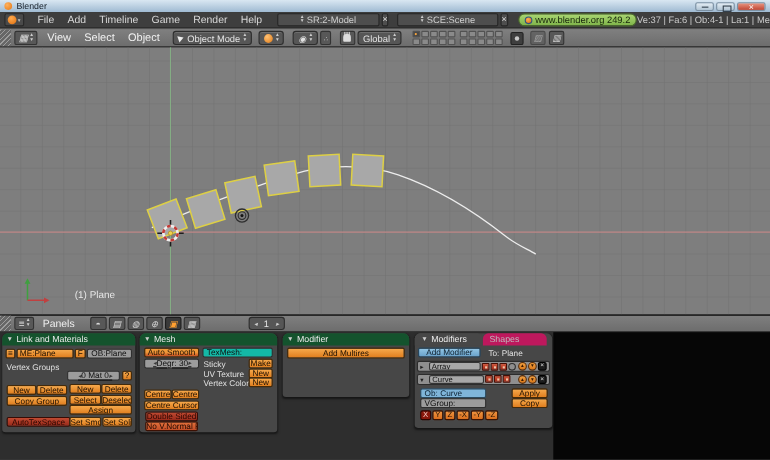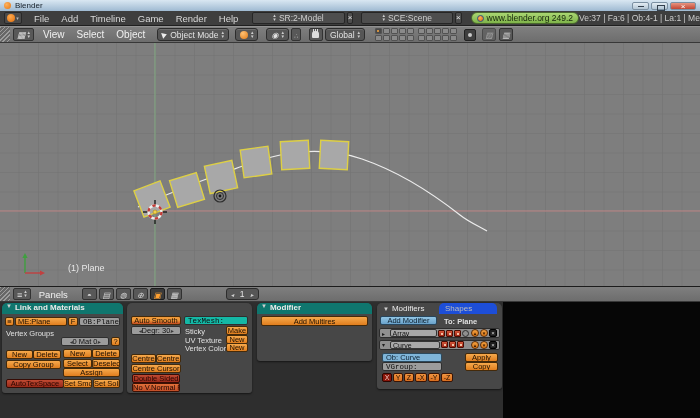--- a/index.html
+++ b/index.html
@@ -69,37 +69,37 @@
   .ci-object::before{content:"⊕";font-size:8px;color:#d8d8d8;}
   .ci-edit::before{content:"▣";font-size:8px;color:#ffa030;}
   .ci-scene::before{content:"▦";font-size:8px;color:#d8d8d8;}
   .pager{height:12px;background:#565656;border:1px solid #2d2d2d;border-radius:3px;display:inline-flex;align-items:center;gap:6px;padding:0 4px;font-size:8.5px;color:#e6e6e6;margin-left:42px;}
   .pg-a{font-size:6px;color:#cfcfcf;}
 
   
   .bbody{left:0;top:302px;width:700px;height:116px;background:#2e2e2e;}
   .blackzone{left:503px;top:0;width:197px;height:116px;background:#060606;}
   .panel{position:absolute;background:#474747;border-radius:5px 5px 3px 3px;box-shadow:0 1px 2px rgba(0,0,0,.55);}
-  .phead{height:11px;background:#0f766e;border-radius:5px 5px 0 0;display:flex;align-items:flex-start;gap:3px;padding:0 4px;font-size:8px;color:#eaeaea;font-weight:bold;}
+  .phead{height:11px;background:#14532d;border-radius:5px 5px 0 0;display:flex;align-items:center;gap:3px;padding:0 4px;font-size:8px;color:#eaeaea;}
   .tri{font-size:6px;color:#cfcfcf;}
   .b{position:absolute;height:9px;font-size:7.5px;line-height:8px;text-align:center;border-radius:2px;border:1px solid #442a0a;background:linear-gradient(#f6a94c,#e07e1e);color:#1f1000;overflow:hidden;white-space:nowrap;}
   .b.red{background:linear-gradient(#c04a32,#992a1a);border-color:#360c05;color:#2a0600;}
   .b.orred{background:linear-gradient(#e2703a,#c24e28);border-color:#3c1104;color:#200800;}
   .b.autos{background:linear-gradient(#f09a3a 45%,#c34a20);}
   .b.blue{background:linear-gradient(#92c5e4,#69a2cb);border-color:#27455c;color:#0c1d2b;}
   .b.dark{background:#8a170b;border-color:#2d0500;color:#f2c9c2;}
-  .fieldg{position:absolute;height:9px;background:#9c9c9c;border:1px solid #2f2f2f;border-radius:2px;font-size:7.5px;line-height:8px;color:#0f0f0f;padding:0 3px;overflow:hidden;white-space:nowrap;font-family:Liberation Mono, monospace;}
+  .fieldg{position:absolute;height:9px;background:#9c9c9c;border:1px solid #2f2f2f;border-radius:2px;font-size:7.5px;line-height:8px;color:#0f0f0f;padding:0 3px;overflow:hidden;white-space:nowrap;}
   .fieldg.light{background:#14b8a6;}
   .fieldb{position:absolute;height:9px;background:#7fb5d9;border:1px solid #2c4a5e;border-radius:2px;font-size:7.5px;line-height:8px;color:#0d2233;padding:0 3px;overflow:hidden;white-space:nowrap;}
   .lbl{position:absolute;font-size:7.5px;color:#e0e0e0;white-space:nowrap;}
-  .stepper{position:absolute;height:9px;background:#9c9c9c;border:1px solid #2f2f2f;border-radius:2px;display:flex;align-items:center;justify-content:center;font-size:7.5px;color:#101010;padding:0 6px;}
+  .stepper{position:absolute;height:9px;background:#9c9c9c;border:1px solid #2f2f2f;border-radius:2px;display:flex;align-items:center;justify-content:flex-end;font-size:7.5px;color:#101010;padding:0 6px;text-decoration:underline;}
   .st-a{font-size:6px;color:#3a3a3a;}
   .tab{position:absolute;height:11px;border-radius:5px 5px 0 0;display:flex;align-items:center;gap:3px;padding:4px 6px;font-size:8px;}
   .tab.active{background:#474747;color:#ececec;}
-  .tab.idle{background:#1d4ed8;color:#bdbdbd;}
+  .tab.idle{background:#be185d;color:#bdbdbd;}
   .modrow{position:absolute;left:2px;width:121px;height:10px;background:#8f8f8f;border:1px solid #2c2c2c;border-radius:2px;display:flex;align-items:center;gap:1px;padding:0 2px;}
   .mr-tri{font-size:6px;color:#1e1e1e;width:7px;}
   .mr-name{width:50px;height:8px;background:#a8a8a8;border:1px solid #343434;border-radius:2px;font-size:7px;line-height:7px;color:#101010;padding:0 2px;overflow:hidden;}
   .mico{width:7px;height:7px;border-radius:1px;background:linear-gradient(#d4563a,#9e2716);border:1px solid #470d03;position:relative;flex:none;}
   .mico::after{content:"";position:absolute;left:2px;top:2px;width:2px;height:2px;background:rgba(255,230,200,.8);}
   .mcirc{width:7px;height:7px;border-radius:50%;border:1px solid #2e2e2e;flex:none;}
   .mup,.mdn{width:8px;height:8px;border-radius:50%;background:linear-gradient(#f2a040,#d97718);border:1px solid #5a2c06;font-size:5px;line-height:7px;color:#3a1a00;text-align:center;flex:none;}
   .mup::before{content:"▴";}
   .mdn::before{content:"▾";}
   .mx{width:8px;height:8px;background:#1d1d1d;border:1px solid #000;border-radius:2px;color:#ddd;font-size:6px;line-height:7px;text-align:center;flex:none;}
@@ -315,20 +315,24 @@
       <span class="b" style="left:90px;top:46px;width:28px;">Delete</span>
       <span class="b" style="left:61px;top:55.5px;width:29px;">Select</span>
       <span class="b" style="left:90px;top:55.5px;width:28px;">Deselect</span>
       <span class="b" style="left:61px;top:65px;width:57px;">Assign</span>
       <span class="b red" style="left:4px;top:76px;width:58px;">AutoTexSpace</span>
       <span class="b" style="left:61px;top:76px;width:29px;">Set Smooth</span>
       <span class="b" style="left:91px;top:76px;width:27px;">Set Solid</span>
     </div>
 
     <div class="panel" style="left:127px;top:1px;width:125px;height:90px;">
+      <div class="phead">
+        <span class="tri">▼</span>
+        <span>Mesh</span>
+      </div>
       <span class="b autos" style="left:4px;top:13px;width:50px;">Auto Smooth</span>
       <span class="stepper" style="left:4px;top:22.5px;width:50px;">
         <i class="st-a">◂</i>
         <span>Degr: 30</span>
         <i class="st-a">▸</i>
       </span>
       <span class="fieldg light" style="left:57px;top:13px;width:64px;">TexMesh:</span>
       <span class="lbl" style="left:58px;top:24px;">Sticky</span>
       <span class="b" style="left:99px;top:23px;width:22px;">Make</span>
       <span class="lbl" style="left:58px;top:32.5px;">UV Texture</span>
@@ -352,21 +356,21 @@
 
     <div class="panel" style="left:377px;top:1px;width:125px;height:86px;">
       <span class="tab active" style="left:0;top:0;width:62px;">
         <span class="tri">▼</span>
         <span>Modifiers</span>
       </span>
       <span class="tab idle" style="left:62px;top:0;width:58px;">
         <span>Shapes</span>
       </span>
       <span class="b blue" style="left:3px;top:13px;width:57px;">Add Modifier</span>
-      <span class="lbl" style="left:67px;top:14px;font-weight:bold;">To: Plane</span>
+      <span class="lbl" style="left:67px;top:14px;">To: Plane</span>
 
       <span class="modrow" style="top:25px;">
         <span class="mr-tri">▸</span>
         <span class="mr-name">Array</span>
         <span class="mico"></span>
         <span class="mico"></span>
         <span class="mico"></span>
         <span class="mcirc"></span>
         <span class="spacer"></span>
         <span class="mup"></span>

